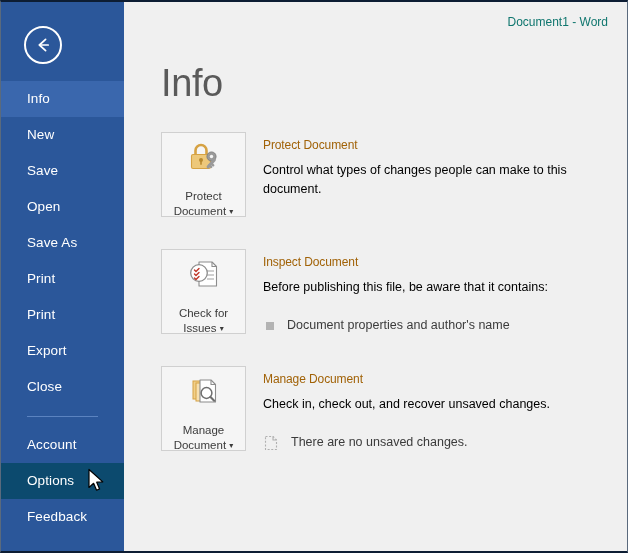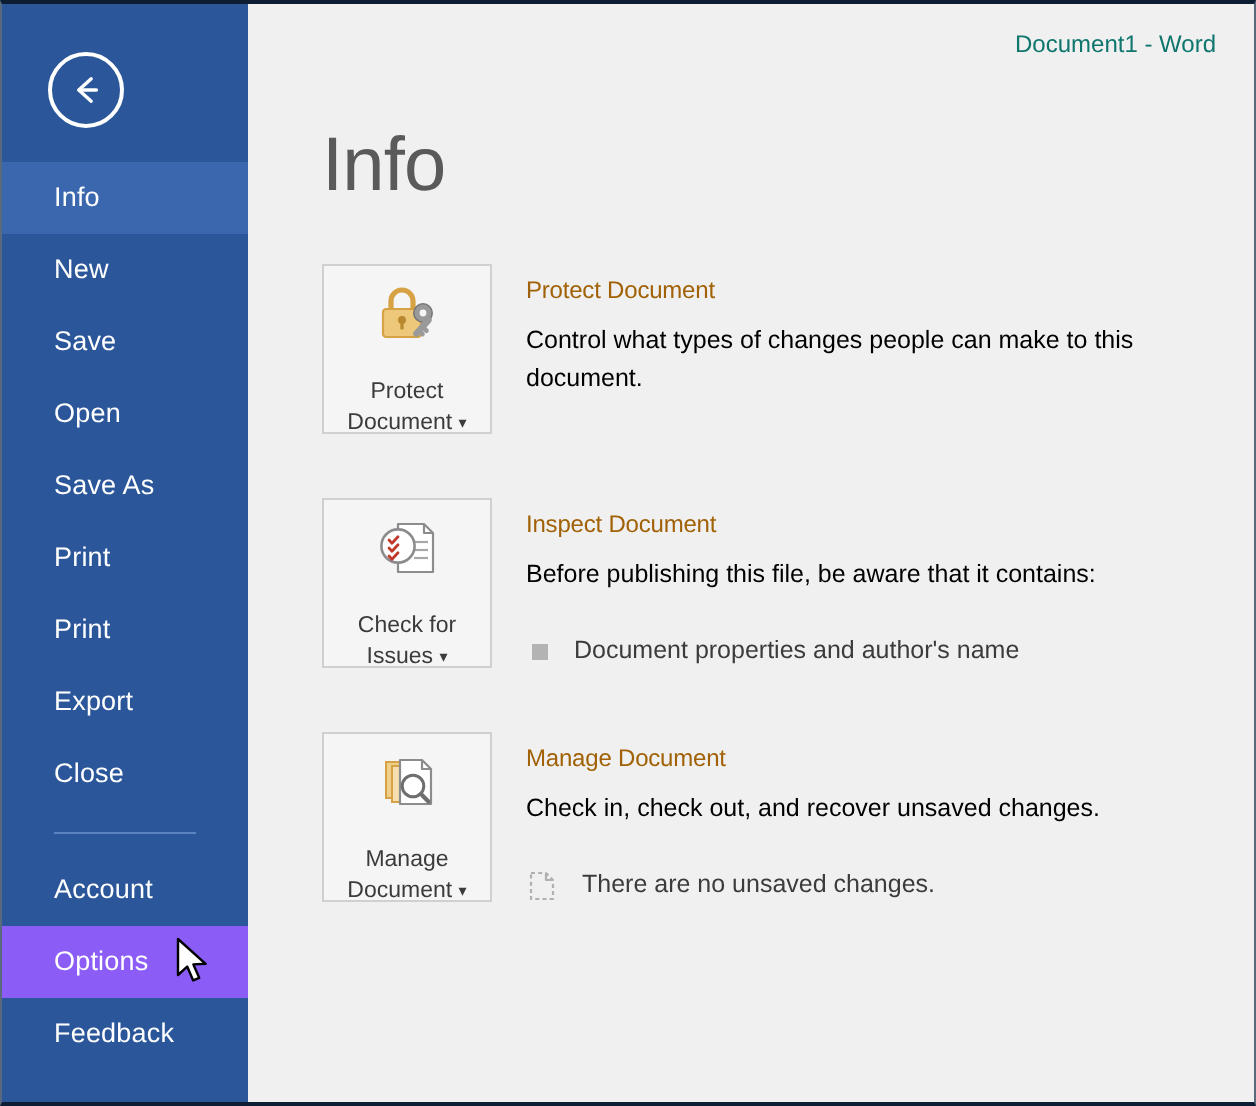--- a/index.html
+++ b/index.html
@@ -63,21 +63,21 @@
     font-size: 13.5px;
     letter-spacing: 0.1px;
     cursor: pointer;
     box-sizing: border-box;
     white-space: nowrap;
   }
   .nav-item.selected {
     background: #3a67ad;
   }
   .nav-item.hovered {
-    background: #8b5cf6;
+    background: #0c4a6e;
   }
   .nav-separator {
     height: 1px;
     background: #5b83c0;
     margin: 11px 26px 10px 26px;
   }
 
   .cursor-pointer {
     position: absolute;
     left: 86px;

